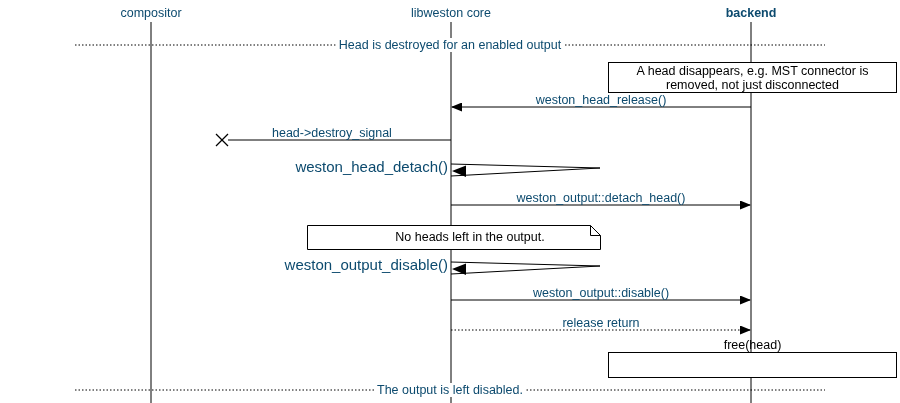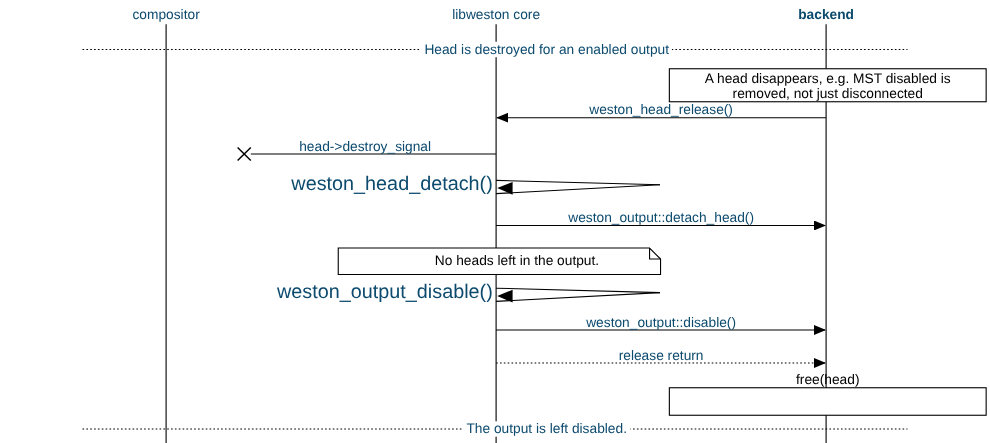--- a/index.html
+++ b/index.html
@@ -36,29 +36,28 @@
   .participant-label {
     font-size: 12.5px;
     text-align: center;
     transform: translateX(-50%);
   }
   .divider-label {
     background: #ffffff;
     padding: 0 3px;
     transform: translateX(-50%);
     font-size: 12.5px;
-    margin-left: 47px;
   }
   .msg-label {
     font-size: 12.5px;
     background: transparent;
     transform: translateX(-50%);
   }
   .msg-label-right {
-    font-size: 18px;
+    font-size: 15px;
     transform: translateX(-100%);
     text-align: center;
   }
   .msg-label-left {
     font-size: 12.5px;
   }
   .note-text {
     position: absolute;
     font-size: 12.5px;
     line-height: 14px;
@@ -134,21 +133,21 @@
     </g>
   </svg>
 
   <div class="lbl participant-label" style="left:151px; top:6px;">compositor</div>
   <div class="lbl participant-label" style="left:451px; top:6px;">libweston core</div>
   <div class="lbl participant-label" style="left:751px; top:6px;font-weight:bold;">backend</div>
 
   <div class="lbl divider-label" style="left:450px; top:38px;">Head is destroyed for an enabled output</div>
   <div class="lbl divider-label" style="left:450px; top:383px;">The output is left disabled.</div>
 
-  <div class="note-text" style="left:608px; top:64px; width:289px;">A head disappears, e.g. MST disabled is</div>
+  <div class="note-text" style="left:608px; top:64px; width:289px;">A head disappears, e.g. MST connector is</div>
   <div class="note-text" style="left:608px; top:78px; width:289px;">removed, not just disconnected</div>
 
   <div class="note-text" style="left:307px; top:230px; width:286px;padding-left:20px;">No heads left in the output.</div>
 
   <div class="note-text" style="left:608px; top:338px; width:289px;">free(head)</div>
 
   <div class="lbl msg-label" style="left:601px; top:93px;">weston_head_release()</div>
 
   <div class="lbl msg-label-left" style="left:229px; top:126px;padding-left:43px;">head-&gt;destroy_signal</div>
 

